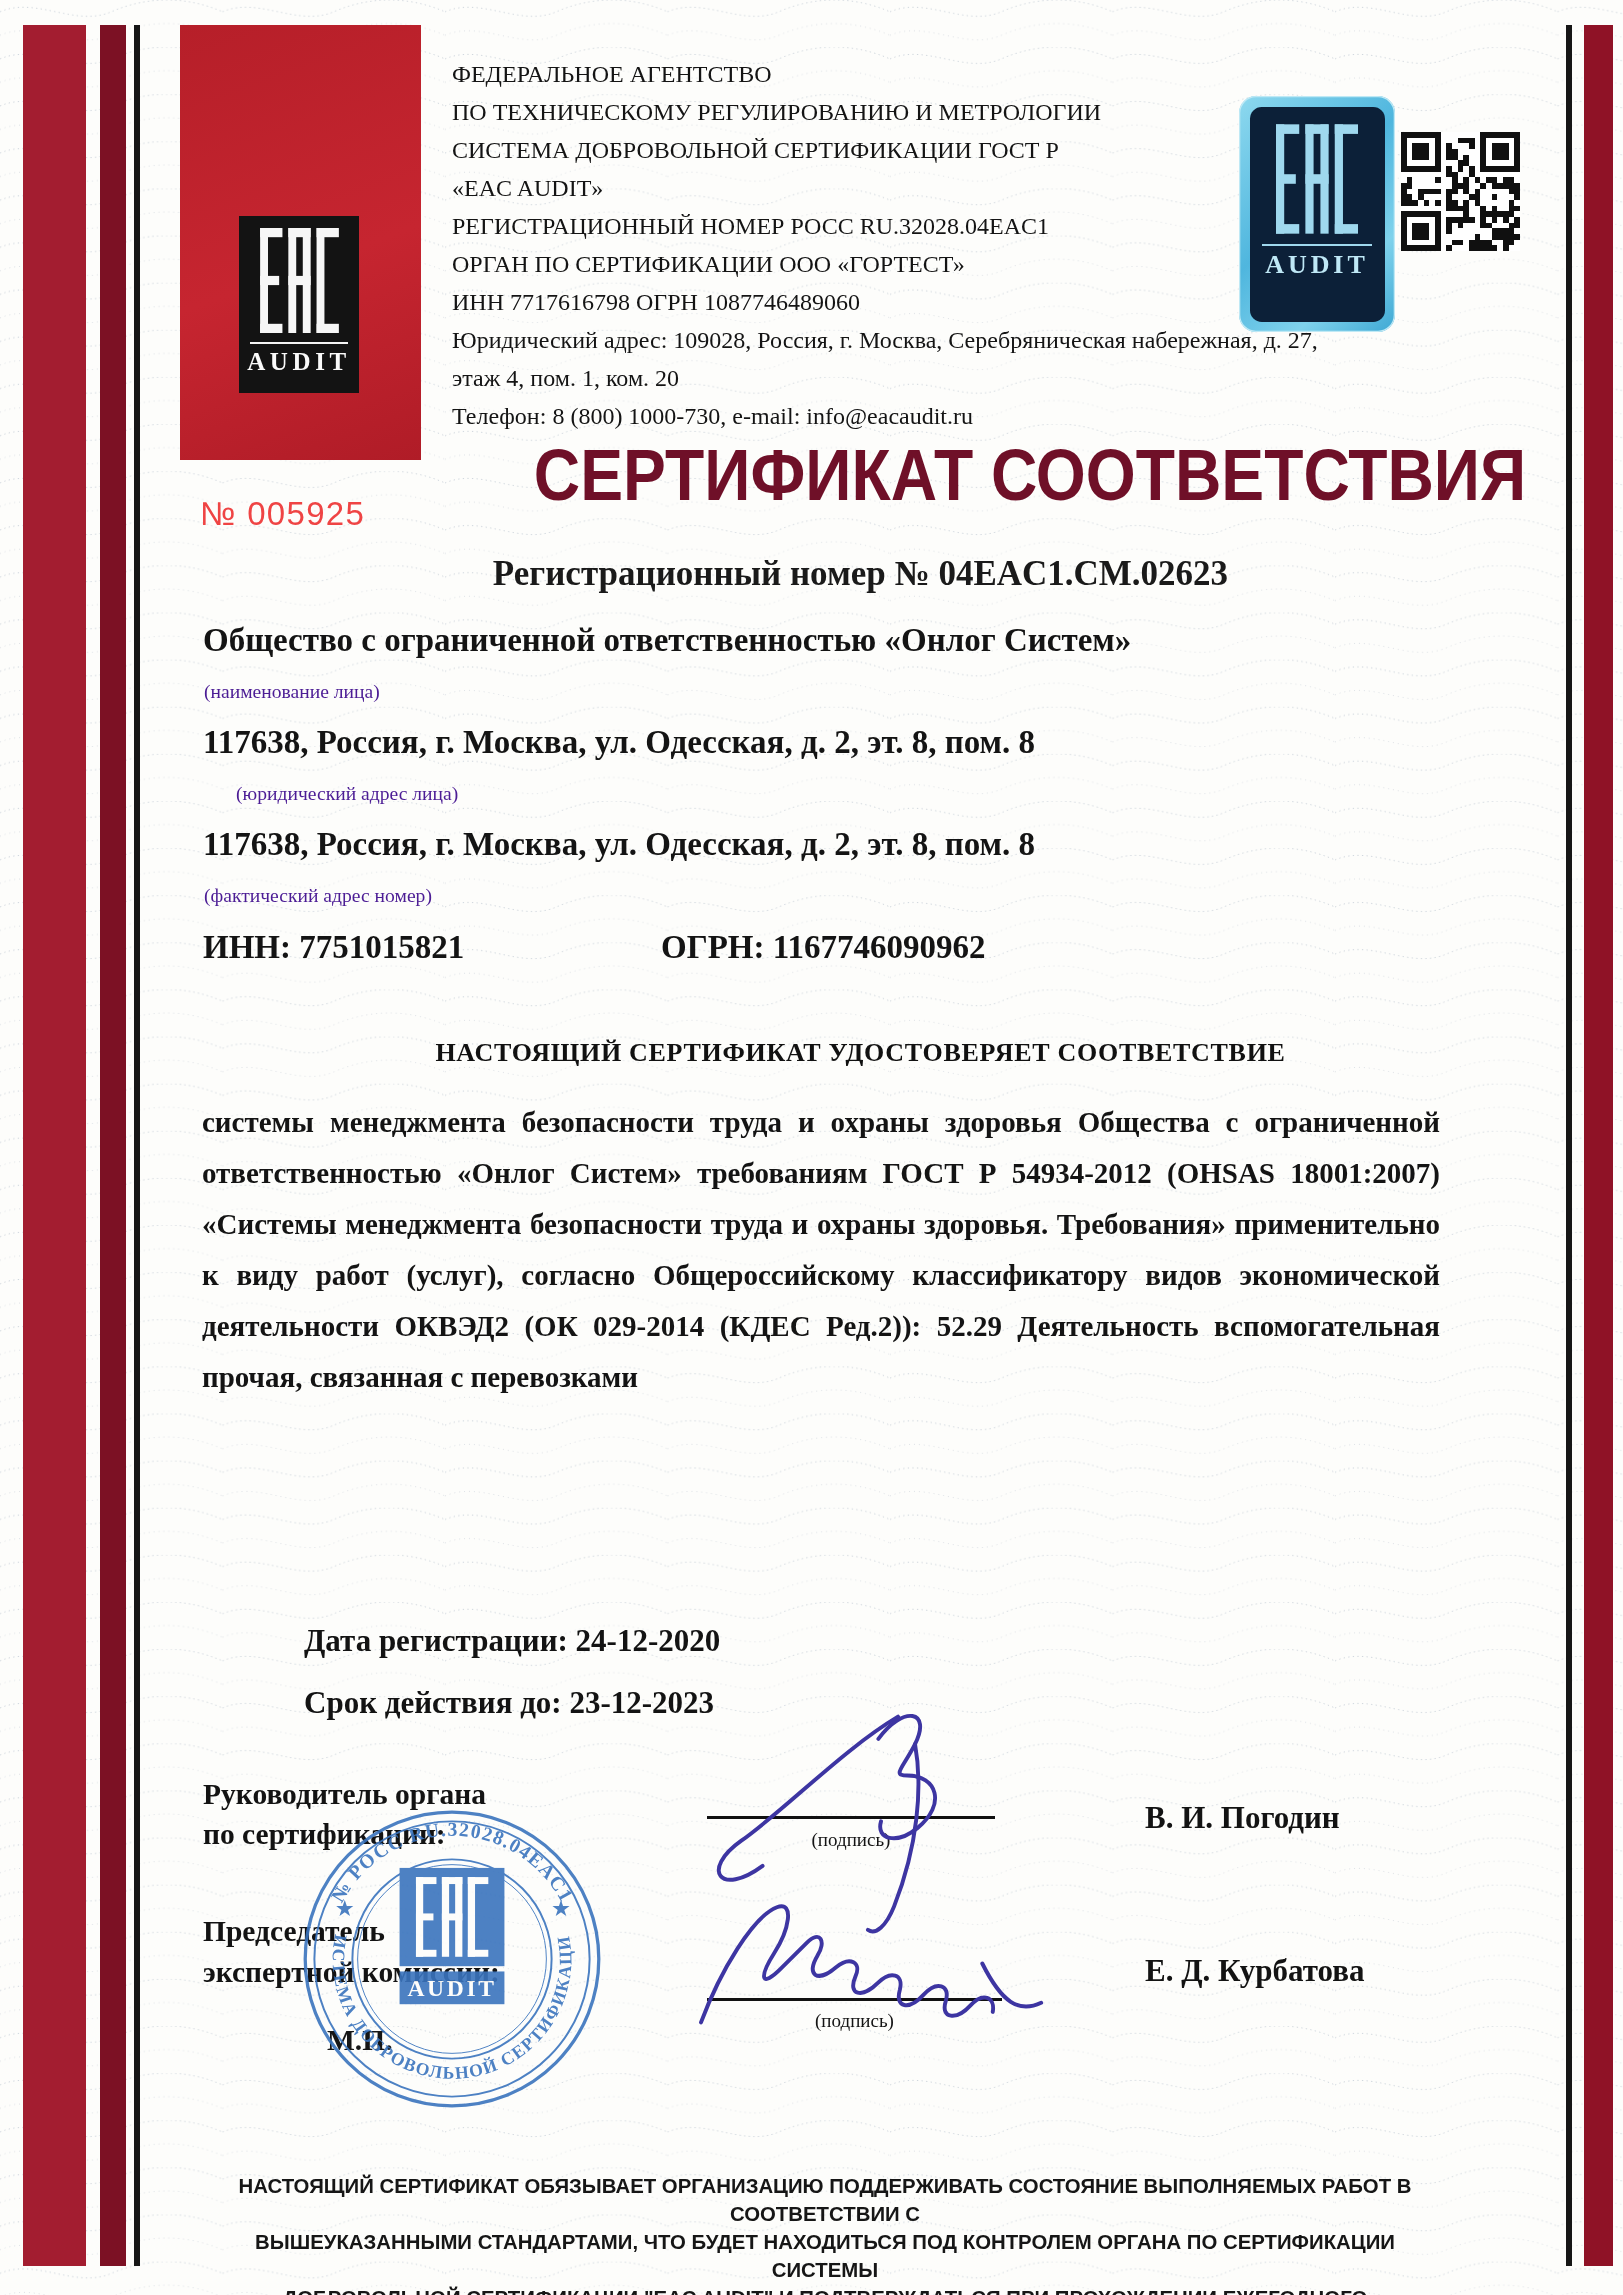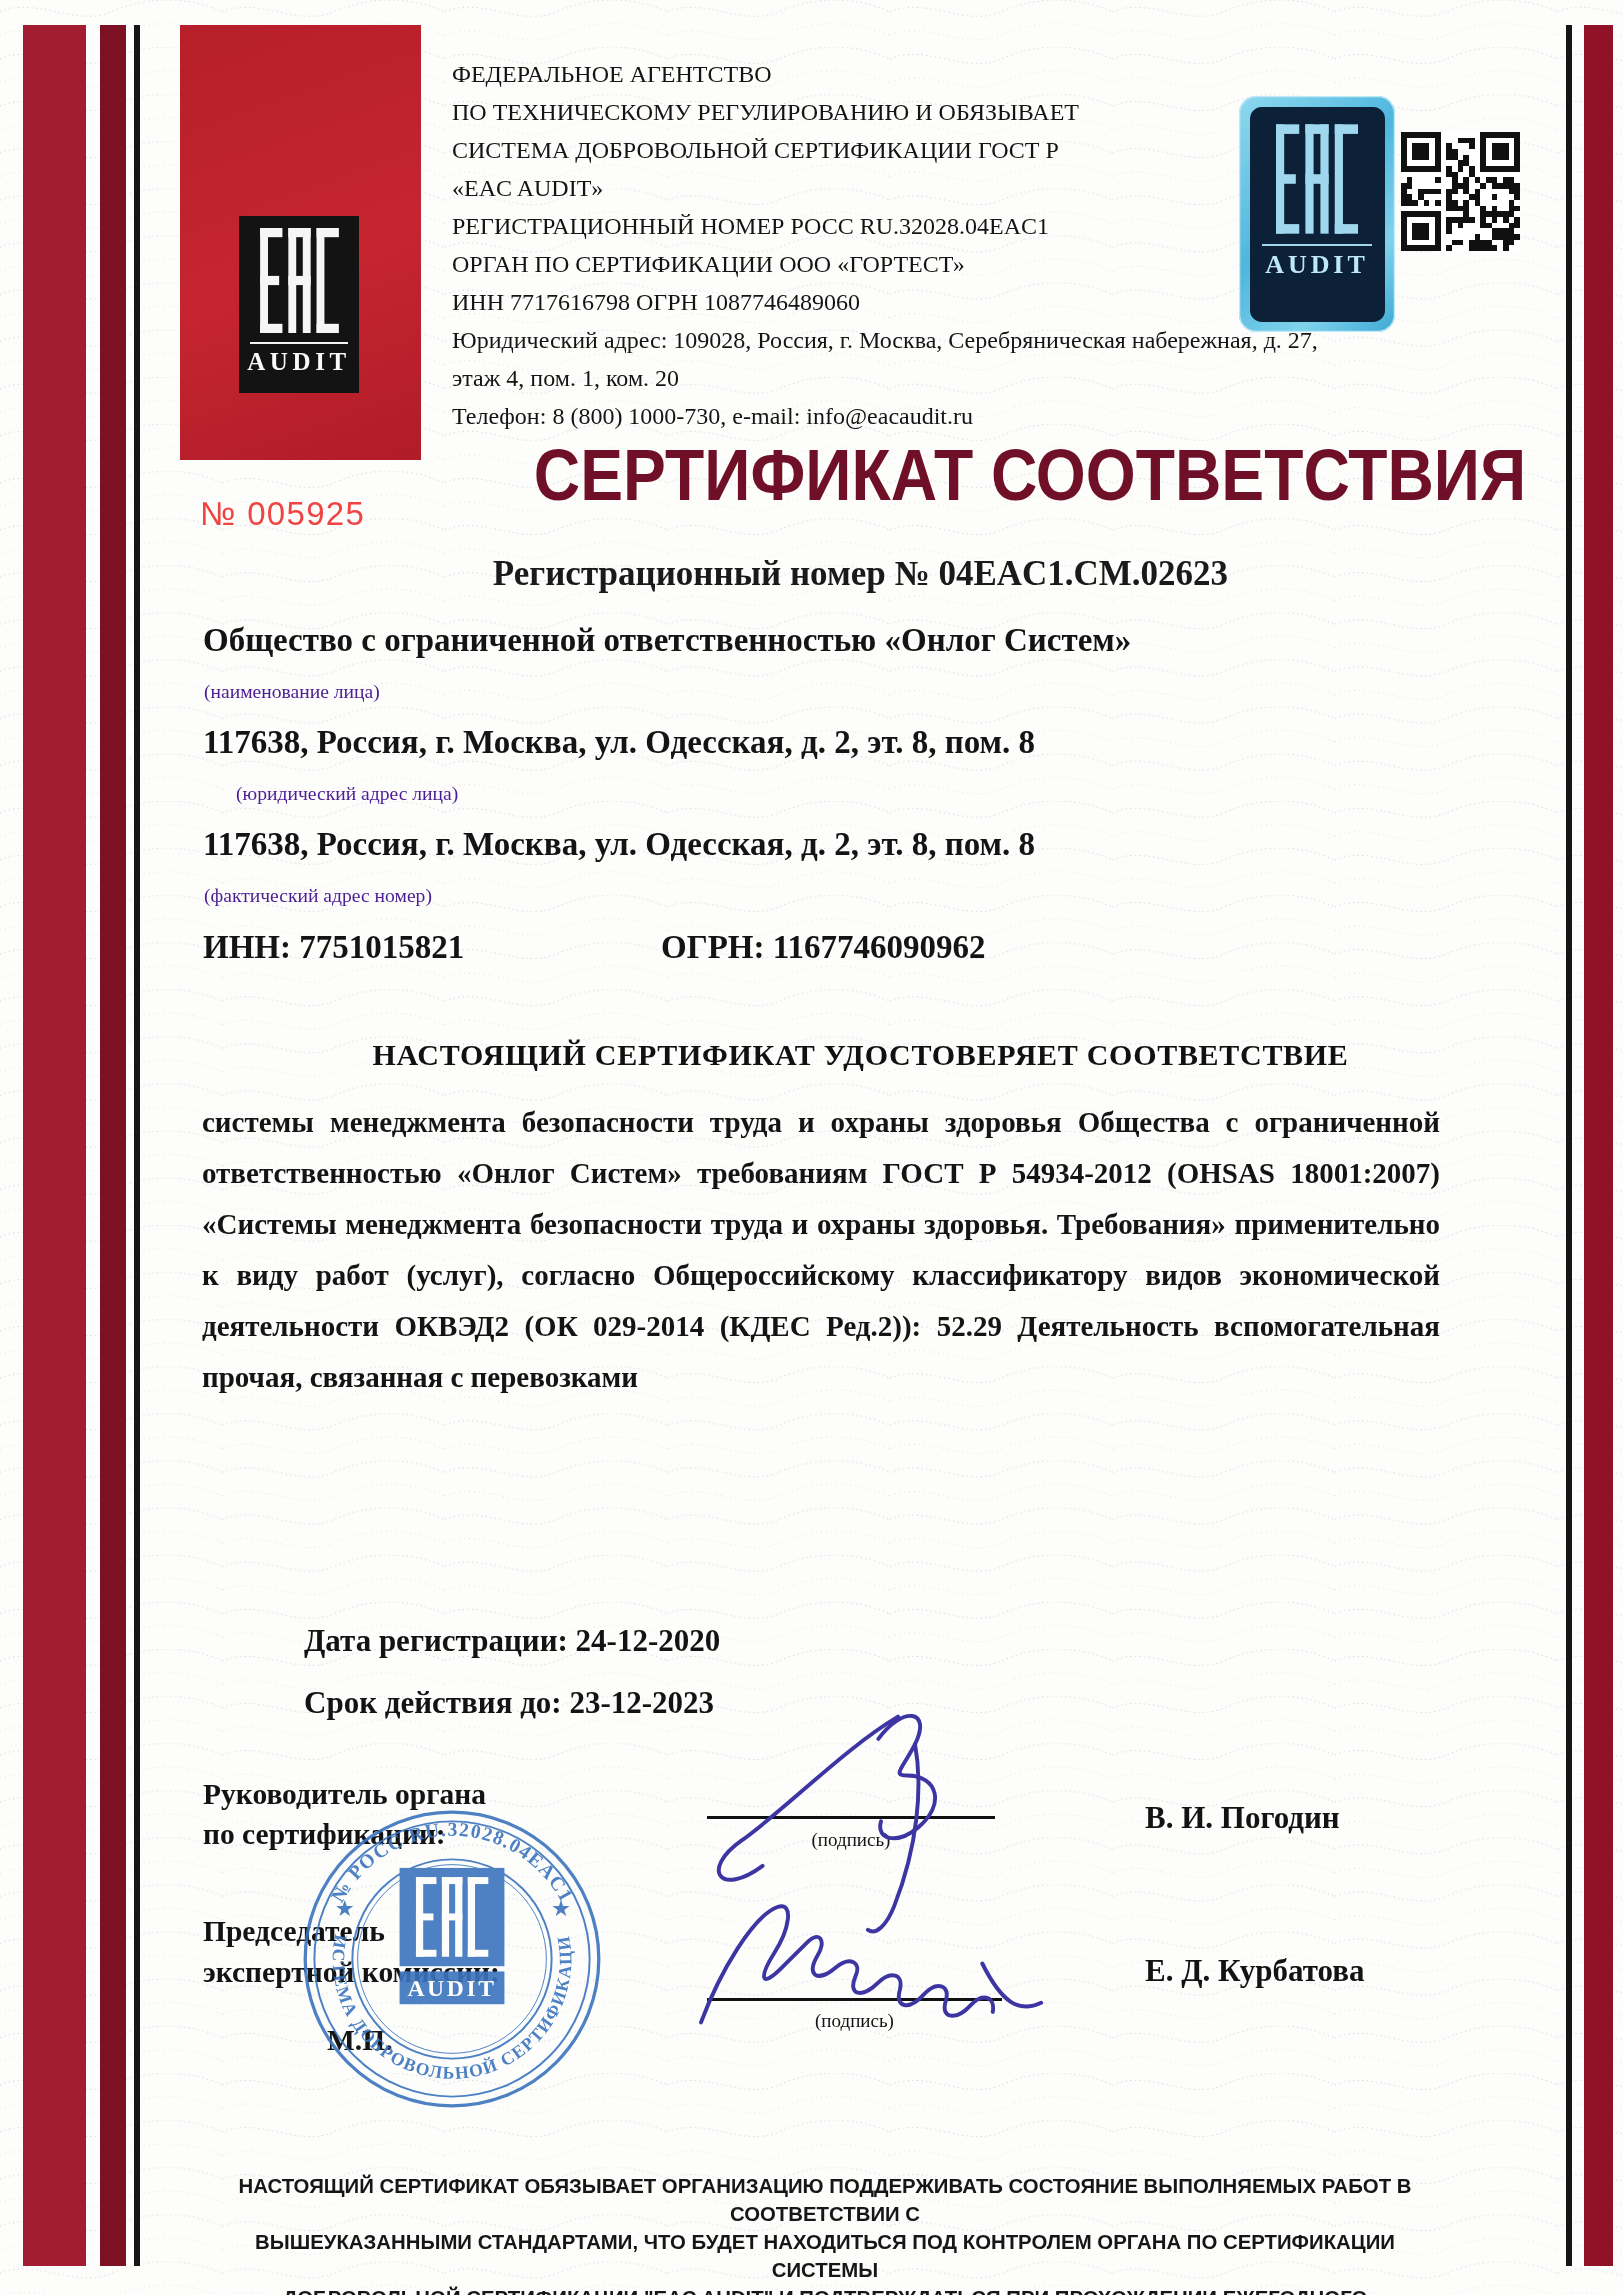--- a/index.html
+++ b/index.html
@@ -50,21 +50,21 @@
   #holder-name{left:203px;top:622px;}
   #holder-name-caption{left:204px;top:681px;}
   #legal-address{left:203px;top:724px;}
   #legal-address-caption{left:192px;top:783px;margin-left:44px;}
   #actual-address{left:203px;top:826px;}
   #actual-address-caption{left:204px;top:885px;}
   #inn-value{left:203px;top:929px;}
   #ogrn-value{left:661px;top:929px;}
   
   #statement-heading{left:157px;top:1038px;width:1407px;text-align:center;
-      font-weight:bold;font-size:30px;letter-spacing:0.7px;color:#111;}
+      font-weight:bold;font-size:26px;letter-spacing:0.7px;color:#111;}
   #statement-body{left:202px;top:1097px;width:1238px;font-weight:bold;font-size:29px;
       line-height:51px;text-align:justify;color:#141414;}
   
   #reg-date{left:304px;top:1623px;}
   #valid-until{left:304px;top:1685px;}
   .date-line{font-weight:bold;font-size:31px;color:#131313;}
   
   .role-line{font-weight:bold;font-size:29.5px;color:#131313;white-space:nowrap;}
   #head-role-1{left:203px;top:1778px;}
   #head-role-2{left:203px;top:1818px;}
@@ -126,21 +126,21 @@
         <rect x="86" y="146" width="34" height="14"></rect>
       </g>
     </svg>
     <div class="eac-divider"></div>
     <div class="eac-audit-word">AUDIT</div>
   </div>
 </div>
 
 <div id="issuer-block" class="abs">
     <div>ФЕДЕРАЛЬНОЕ АГЕНТСТВО</div>
-    <div>ПО ТЕХНИЧЕСКОМУ РЕГУЛИРОВАНИЮ И ОБЯЗЫВАЕТ</div>
+    <div>ПО ТЕХНИЧЕСКОМУ РЕГУЛИРОВАНИЮ И МЕТРОЛОГИИ</div>
     <div>СИСТЕМА ДОБРОВОЛЬНОЙ СЕРТИФИКАЦИИ ГОСТ Р</div>
     <div>«EAC AUDIT»</div>
     <div>РЕГИСТРАЦИОННЫЙ НОМЕР РОСС RU.32028.04EAC1</div>
     <div>ОРГАН ПО СЕРТИФИКАЦИИ ООО «ГОРТЕСТ»</div>
     <div>ИНН 7717616798 ОГРН 1087746489060</div>
     <div>Юридический адрес: 109028, Россия, г. Москва, Серебряническая набережная, д. 27,</div>
     <div>этаж 4, пом. 1, ком. 20</div>
     <div>Телефон: 8 (800) 1000-730, e-mail: info@eacaudit.ru</div>
   </div>
 

